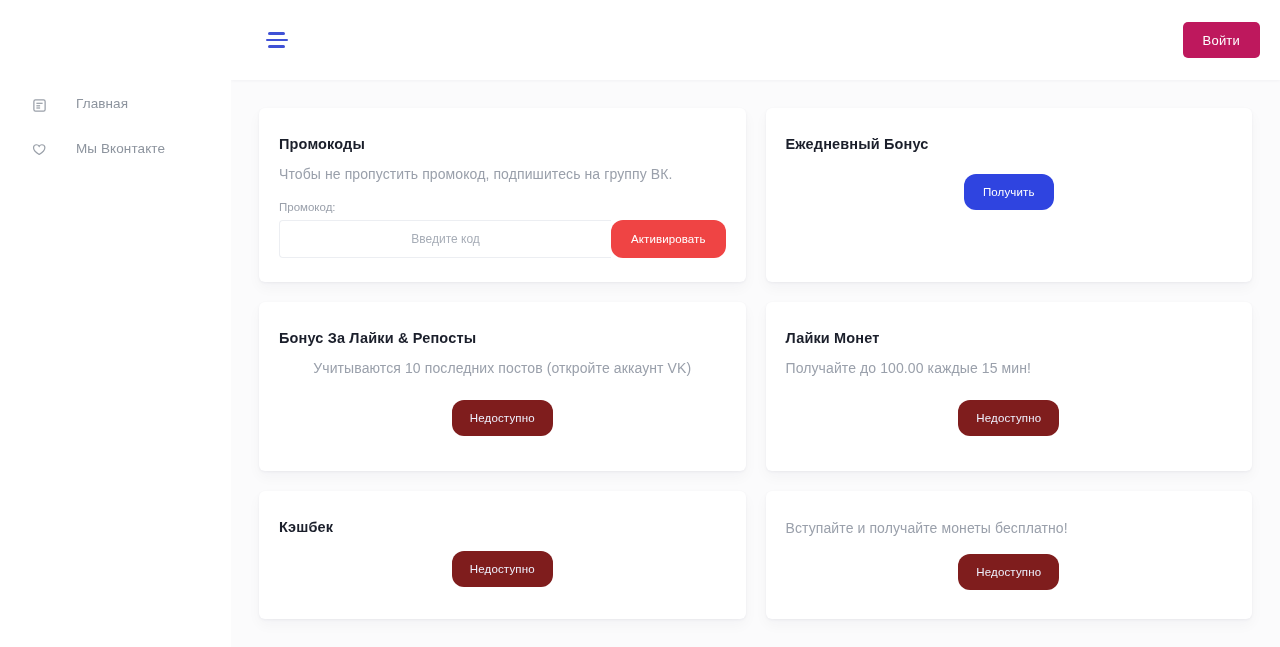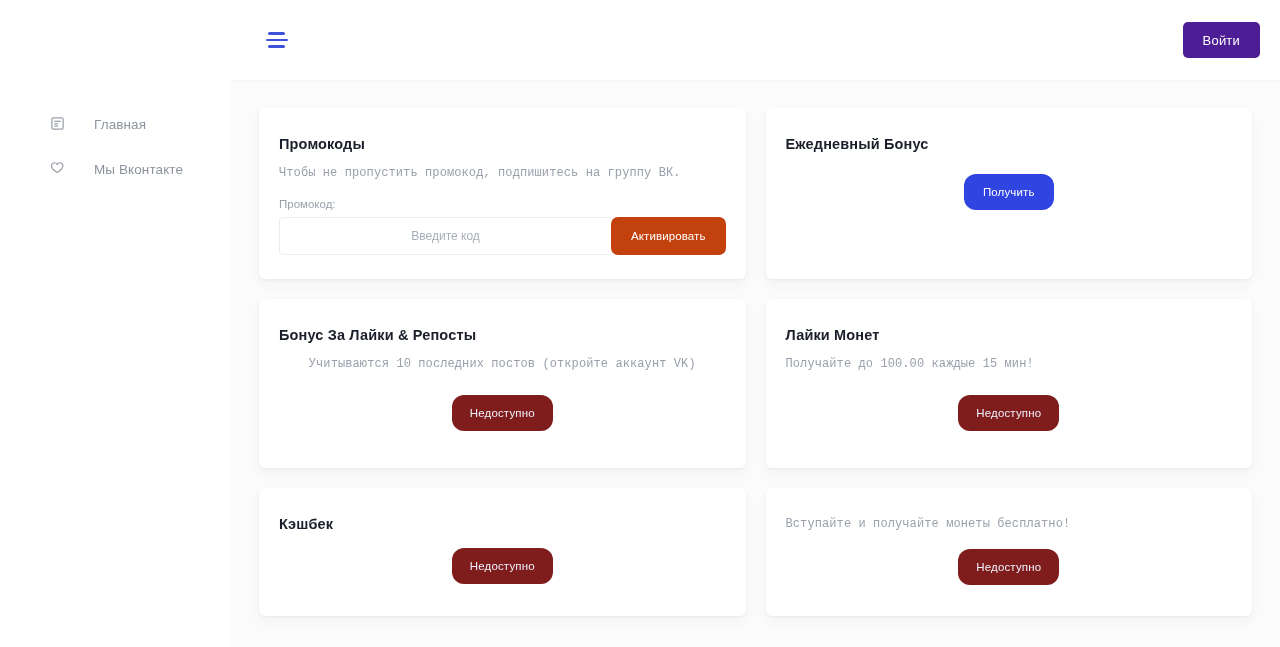--- a/index.html
+++ b/index.html
@@ -30,23 +30,23 @@
     height: 647px;
     background: #ffffff;
     flex: 0 0 231px;
     padding-top: 96px;
     position: relative;
     z-index: 3;
   }
 
   .side-item {
     display: flex;
-    align-items: flex-end;
+    align-items: flex-start;
     height: 36px;
-    padding-left: 48px;
+    padding-left: 30px;
     margin-bottom: 9px;
     cursor: pointer;
     text-decoration: none;
   }
 
   .side-icon {
     width: 18px;
     height: 18px;
     flex: 0 0 18px;
     display: flex;
@@ -101,21 +101,21 @@
     border-radius: 2px;
     background: #3f51d6;
   }
   .burger i:nth-child(1) { width: 17px; }
   .burger i:nth-child(2) { width: 22px; margin-right: -3px; }
   .burger i:nth-child(3) { width: 17px; }
 
   .topbar-spacer { flex: 1 1 auto; }
 
   .login-btn {
-    background: #4c1d95;
+    background: #be185d;
     color: #ffffff;
     border: none;
     border-radius: 5px;
     font-family: inherit;
     font-size: 13px;
     height: 36px;
     padding: 0 20px;
     cursor: pointer;
     letter-spacing: .2px;
   }
@@ -148,25 +148,24 @@
 
   .card-title {
     font-size: 14.5px;
     font-weight: 700;
     color: #1b1f2b;
     letter-spacing: .15px;
     margin-bottom: 13px;
   }
 
   .card-sub {
-    font-size: 12px;
+    font-size: 14px;
     color: #9aa0ab;
     letter-spacing: .1px;
     line-height: 1.4;
-    font-family: Liberation Mono, monospace;
   }
   .card-sub.center { text-align: center; }
   .card-sub b { color: #6d737e; font-weight: 700; }
 
   .field-label {
     font-size: 11.5px;
     color: #9aa0ab;
     margin-top: 16px;
     margin-bottom: 7px;
     display: block;
@@ -188,24 +187,24 @@
     font-size: 12px;
     color: #6d737e;
     text-align: center;
     outline: none;
     padding: 0 10px;
   }
   .promo-input::placeholder { color: #a7adb7; }
 
   .activate-btn {
     flex: 0 0 auto;
-    background: #c2410c;
+    background: #ef4444;
     color: #ffffff;
     border: none;
-    border-radius: 7px;
+    border-radius: 12px;
     font-family: inherit;
     font-size: 11.5px;
     padding: 0 20px;
     cursor: pointer;
     letter-spacing: .1px;
   }
 
   .btn-wrap {
     display: flex;
     justify-content: center;

